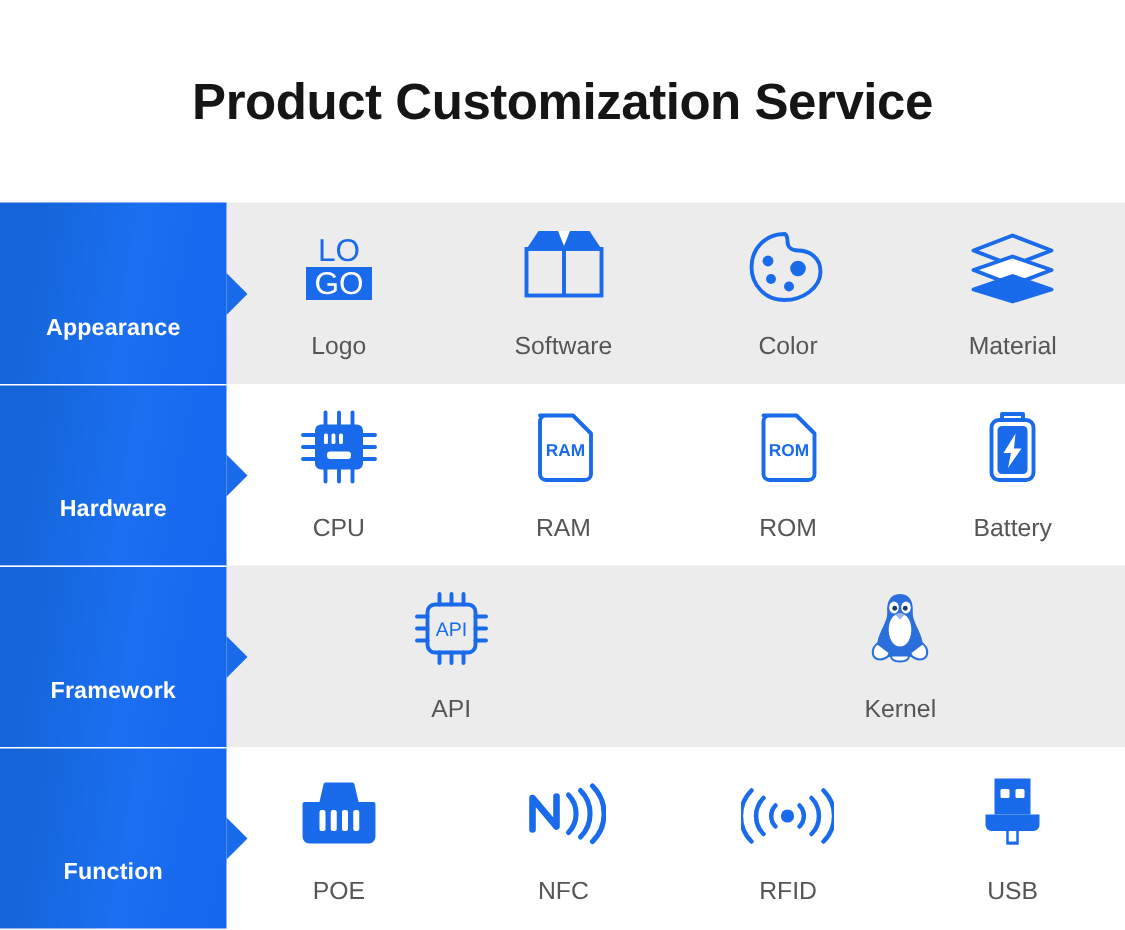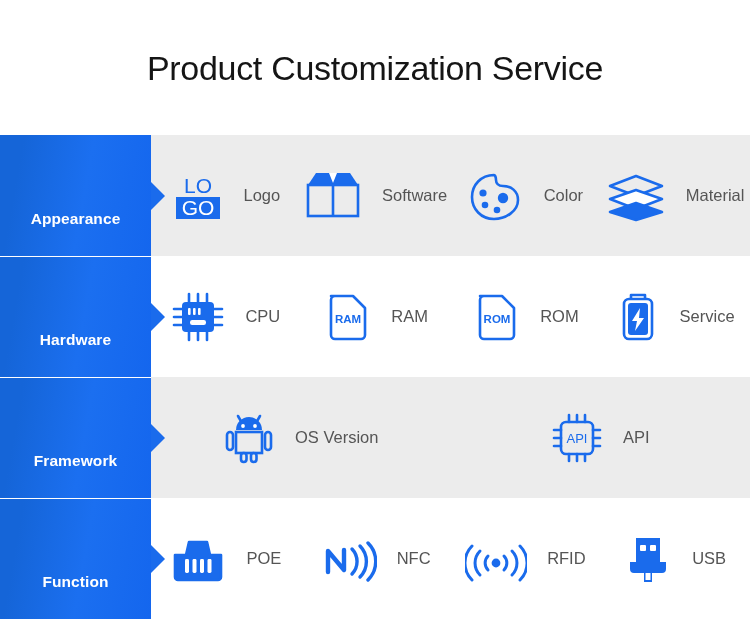--- a/index.html
+++ b/index.html
@@ -22,21 +22,21 @@
   
   .title-bar {
     height: 135px;
     display: flex;
     align-items: center;
     justify-content: center;
     background: #ffffff;
   }
   .page-title {
     font-size: 34px;
-    font-weight: normal;
+    font-weight: bold;
     color: #151515;
     letter-spacing: -0.3px;
     line-height: 1;
     white-space: nowrap;
   }
 
   
   .rows { width: 750px; }
 
   .row {
@@ -82,21 +82,21 @@
 
   
   .cells {
     flex: 1 1 auto;
     display: flex;
     align-items: center;
   }
   .cell {
     flex: 1 1 0;
     display: flex;
-    flex-direction: row;
+    flex-direction: column;
     align-items: center;
     justify-content: center;
     gap: 20px;
     height: 100%;
   }
   .cell-icon {
     height: 52px;
     display: flex;
     align-items: flex-end;
     justify-content: center;
@@ -245,52 +245,33 @@
 
         <div class="cell">
           <div class="cell-icon">
             <svg width="44" height="52" viewBox="0 0 44 52">
               <path d="M15 8 L15 4 L29 4 L29 8" fill="none" stroke="#1a6bec" stroke-width="2.6" stroke-linejoin="round"></path>
               <rect x="8" y="8" width="28" height="40" rx="5" fill="none" stroke="#1a6bec" stroke-width="2.6"></rect>
               <rect x="12" y="12" width="20" height="32" rx="3" fill="#1a6bec"></rect>
               <path d="M24 17 L16 30 L21 30 L19 40 L28 27 L23 27 Z" fill="#ffffff"></path>
             </svg>
           </div>
-          <div class="cell-label">Service</div>
+          <div class="cell-label">Battery</div>
         </div>
 
       </div>
     </div>
 
     <div class="row shade">
       <div class="row-label">
         <span class="row-label-text">Framework</span>
         <span class="row-arrow"></span>
       </div>
       <div class="cells">
 
-        <div class="cell">
-          <div class="cell-icon">
-            <svg width="52" height="52" viewBox="0 0 52 52">
-              <g stroke="#1a6bec" stroke-width="2.6" stroke-linecap="round" fill="none">
-                <line x1="15" y1="4" x2="19" y2="11"></line>
-                  <line x1="37" y1="4" x2="33" y2="11"></line>
-              </g>
-              <path d="M13 18 A13 13 0 0 1 39 18 Z" fill="#1a6bec"></path>
-              <circle cx="20" cy="14" r="1.9" fill="#ffffff"></circle>
-              <circle cx="32" cy="14" r="1.9" fill="#ffffff"></circle>
-              <rect x="13" y="20" width="26" height="21" fill="none" stroke="#1a6bec" stroke-width="2.6"></rect>
-              <rect x="4" y="20" width="6" height="18" rx="3" fill="none" stroke="#1a6bec" stroke-width="2.6"></rect>
-              <rect x="42" y="20" width="6" height="18" rx="3" fill="none" stroke="#1a6bec" stroke-width="2.6"></rect>
-              <rect x="18" y="41" width="5.5" height="9" rx="2.7" fill="none" stroke="#1a6bec" stroke-width="2.6"></rect>
-              <rect x="28" y="41" width="5.5" height="9" rx="2.7" fill="none" stroke="#1a6bec" stroke-width="2.6"></rect>
-            </svg>
-          </div>
-          <div class="cell-label">OS Version</div>
-        </div>
 
         <div class="cell">
           <div class="cell-icon">
             <svg width="52" height="52" viewBox="0 0 52 52">
               <g stroke="#1a6bec" stroke-width="2.6" stroke-linecap="round">
                 <line x1="18" y1="3" x2="18" y2="10"></line>
                   <line x1="26" y1="3" x2="26" y2="10"></line>
                   <line x1="34" y1="3" x2="34" y2="10"></line>
                 <line x1="18" y1="42" x2="18" y2="49"></line>
                   <line x1="26" y1="42" x2="26" y2="49"></line>
@@ -302,20 +283,37 @@
                   <line x1="42" y1="26" x2="49" y2="26"></line>
                   <line x1="42" y1="34" x2="49" y2="34"></line>
               </g>
               <rect x="10" y="10" width="32" height="32" rx="5" fill="none" stroke="#1a6bec" stroke-width="2.6"></rect>
               <text x="26" y="31" text-anchor="middle" font-family="Liberation Sans, sans-serif" font-size="13" fill="#1a6bec">API</text>
             </svg>
           </div>
           <div class="cell-label">API</div>
         </div>
 
+        <div class="cell">
+          <div class="cell-icon">
+            <svg width="48" height="52" viewBox="0 0 48 52">
+              <path d="M24 3 C17 3 15 9 15.5 15 C16 21 10 28 9 35 C8 41 12 45 17 45 L31 45 C36 45 40 41 39 35 C38 28 32 21 32.5 15 C33 9 31 3 24 3 Z" fill="#2a6fdb"></path>
+              <path d="M24 16 C19 16 16 22 16.5 28 C17 34 20 38 24 38 C28 38 31 34 31.5 28 C32 22 29 16 24 16 Z" fill="#ffffff"></path>
+              <ellipse cx="20" cy="12" rx="3.2" ry="4" fill="#ffffff"></ellipse>
+              <ellipse cx="28" cy="12" rx="3.2" ry="4" fill="#ffffff"></ellipse>
+              <circle cx="20.5" cy="12.5" r="1.6" fill="#1b3a66"></circle>
+              <circle cx="27.5" cy="12.5" r="1.6" fill="#1b3a66"></circle>
+              <path d="M21 17 L24 20 L27 17 C26 15.5 22 15.5 21 17 Z" fill="#9ab6e8"></path>
+              <path d="M9 36 C5 39 5 44 8 46 C12 48 17 45 17 42 Z" fill="#ffffff" stroke="#2a6fdb" stroke-width="1.4"></path>
+              <path d="M39 36 C43 39 43 44 40 46 C36 48 31 45 31 42 Z" fill="#ffffff" stroke="#2a6fdb" stroke-width="1.4"></path>
+              <path d="M18 44 C18 47 21 48 24 48 C27 48 30 47 30 44 Z" fill="#ffffff" stroke="#2a6fdb" stroke-width="1.2"></path>
+            </svg>
+          </div>
+          <div class="cell-label">Kernel</div>
+        </div>
 
 
       </div>
     </div>
 
     <div class="row plain">
       <div class="row-label">
         <span class="row-label-text">Function</span>
         <span class="row-arrow"></span>
       </div>

